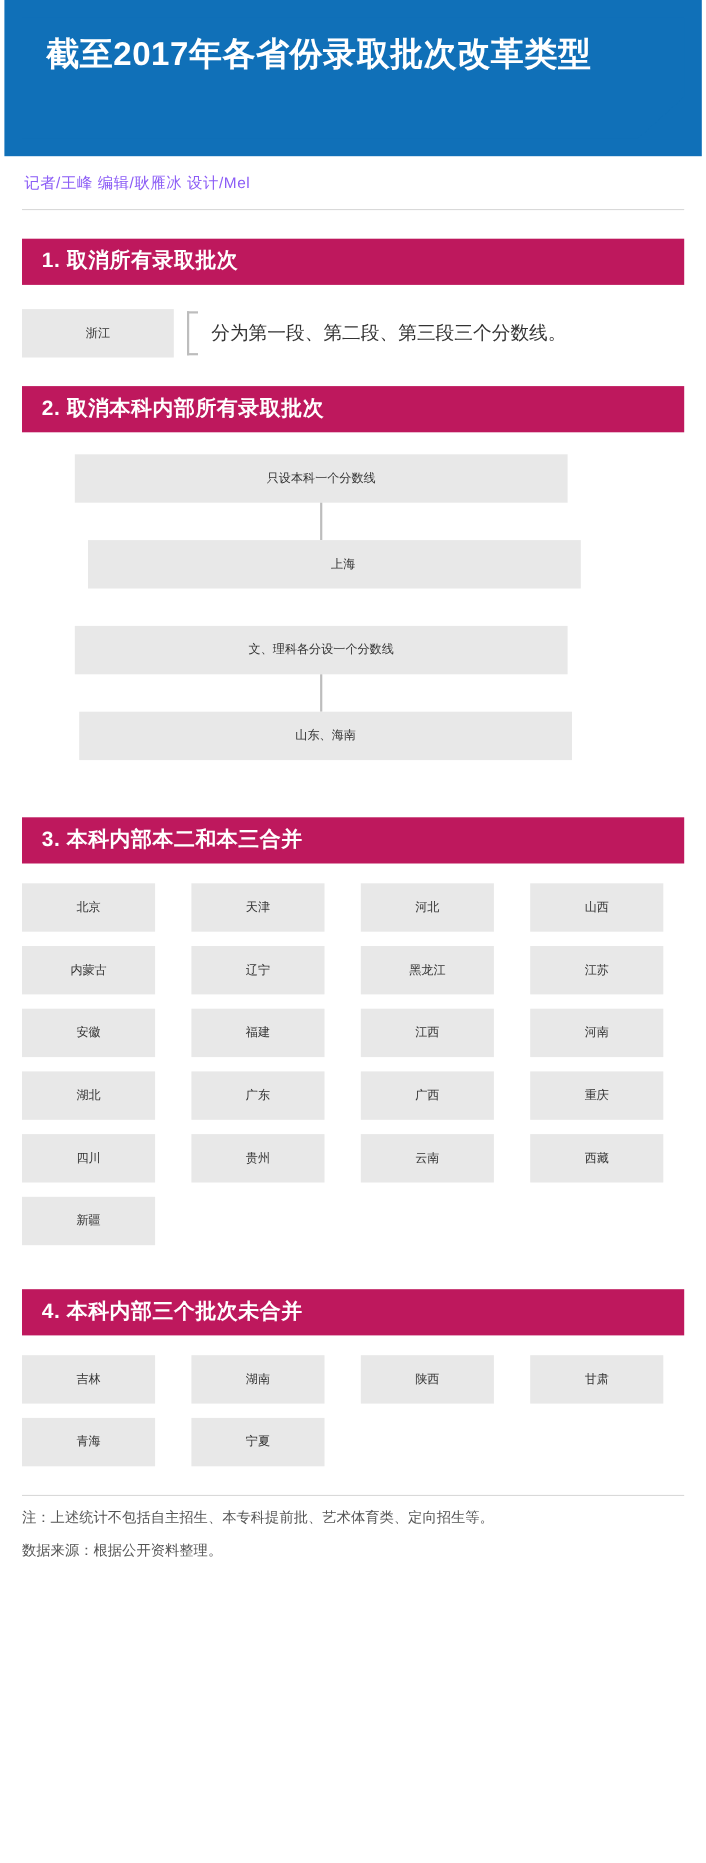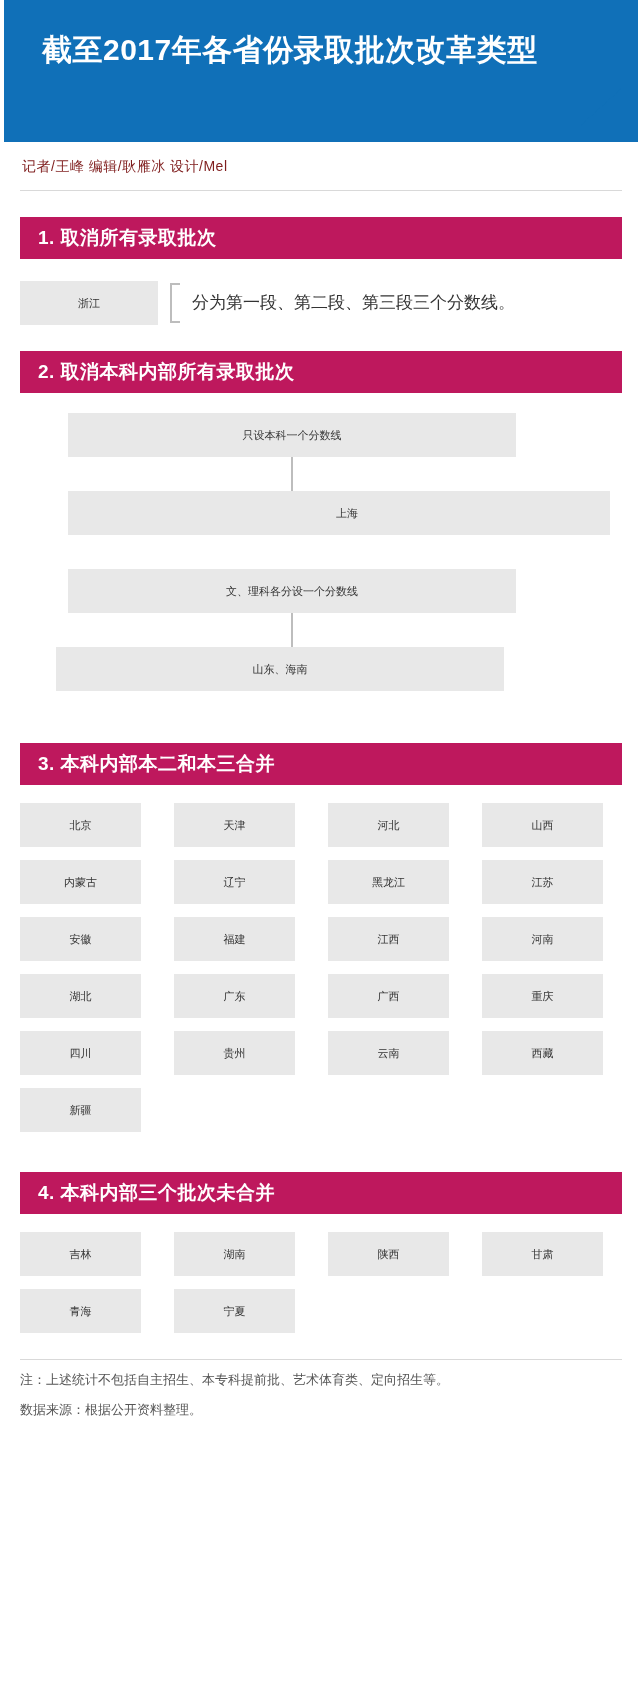--- a/index.html
+++ b/index.html
@@ -50,21 +50,21 @@
     width: 540px;
     color: #ffffff;
     font-size: 30px;
     font-weight: bold;
     line-height: 40px;
     letter-spacing: 0.5px;
   }
   .byline {
     margin: 16px 0 0 22px;
     font-size: 14px;
-    color: #7f1d1d;
+    color: #8b5cf6;
     letter-spacing: 0.5px;
   }
   .byline-sep {
     width: 602px;
     height: 1px;
     background: #d9d9d9;
     margin: 14px auto 0 20px;
   }
 
   
@@ -130,23 +130,23 @@
   .sec2 {
     position: relative;
     margin: 20px 0 0 20px;
     width: 602px;
     height: 290px;
   }
   .sec2 .chip {
     position: absolute;
   }
   .c-desc1 { left: 48px;  top: 0px;   width: 448px; }
-  .c-sh    { left: 48px;  top: 78px;  width: 542px; padding-left: 16px; }
+  .c-sh    { left: 60px;  top: 78px;  width: 448px; padding-left: 16px; }
   .c-desc2 { left: 48px;  top: 156px; width: 448px; }
-  .c-sdhn  { left: 36px;  top: 234px; width: 448px; }
+  .c-sdhn  { left: 52px;  top: 234px; width: 448px; }
   .vline {
     position: absolute;
     width: 2px;
     background: #bdbdbd;
   }
   .v1 { left: 271px; top: 44px; height: 34px; }
   .v2 { left: 271px; top: 200px; height: 34px; }
 
   
   .grid {

